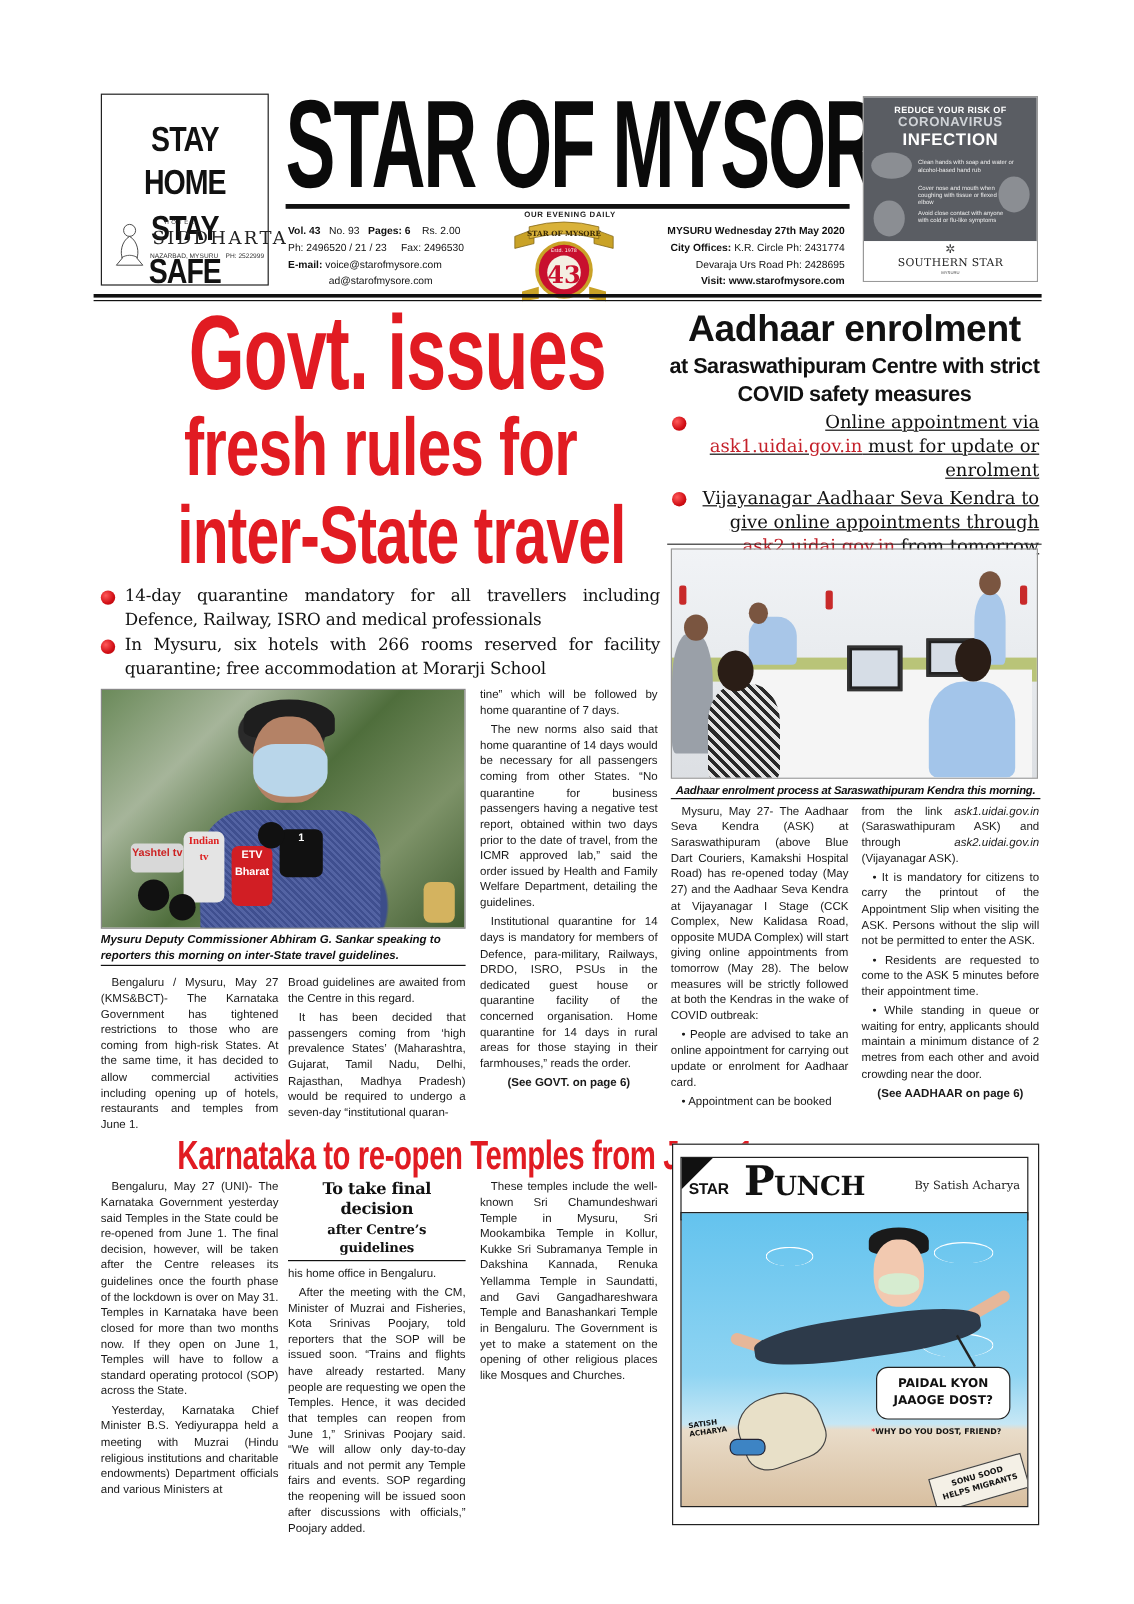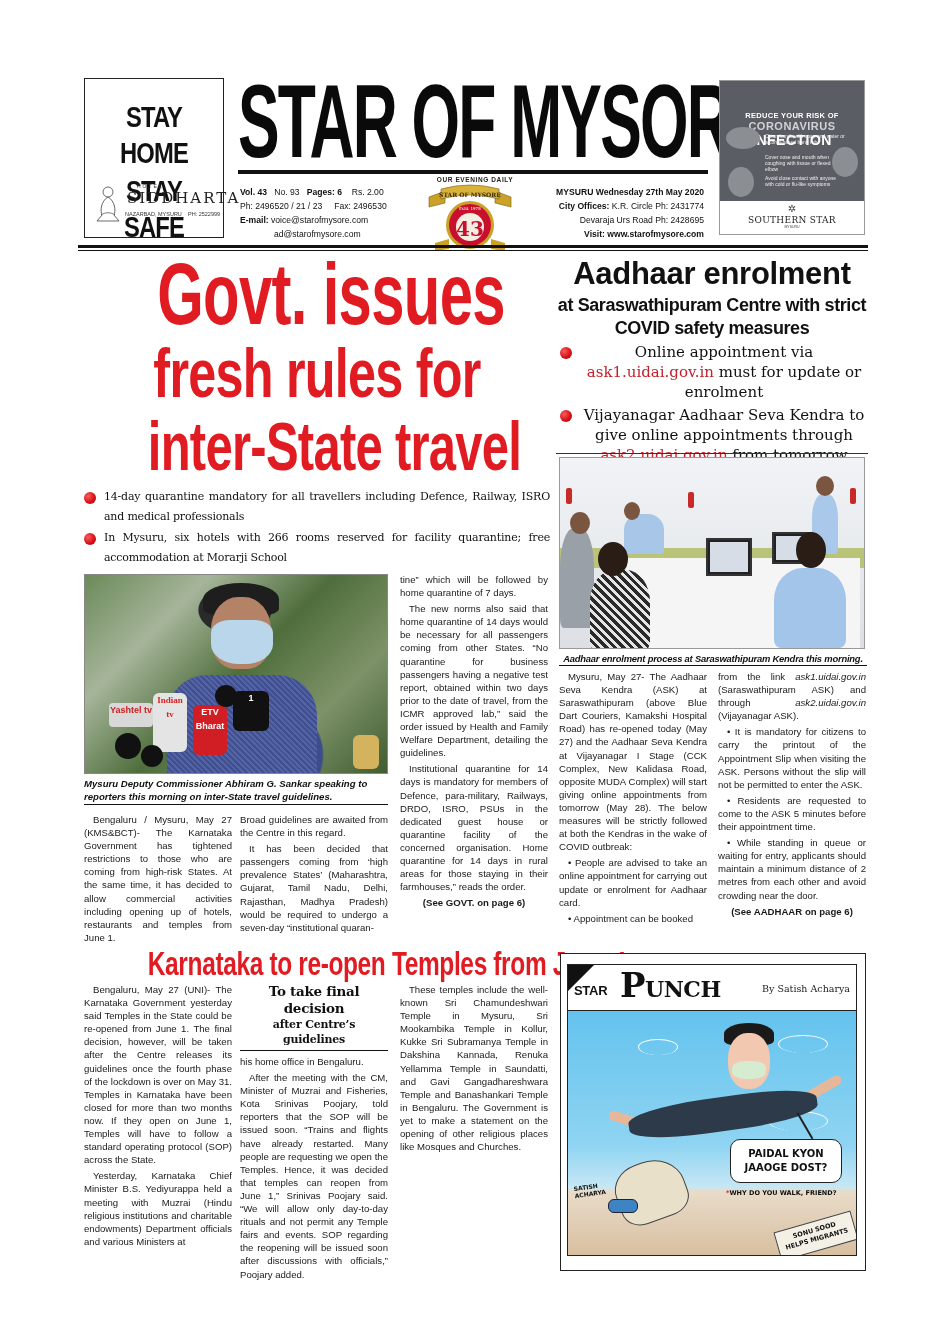--- a/index.html
+++ b/index.html
@@ -46,21 +46,21 @@
   .info-right { left: 540px; top: 185px; width: 164px; font-size: 8.6px; line-height: 14px; text-align: right; color: #111; }
   .info-right .row { white-space: nowrap; }
 
   .emblem { left: 425px; top: 183px; width: 90px; height: 70px; }
 
   .ear-right {
     left: 719px; top: 80px; width: 146px; height: 155px;
     border: 1px solid #999; background: #fff; overflow: hidden;
   }
   .ear-right .ad-top { position: absolute; left: 0; top: 0; width: 100%; height: 120px; background: #5a5d63; }
-  .ear-right .ad-h1 { position: absolute; left: 0; width: 100%; text-align: center; color: #fff; font-weight: 700; margin-top: 24px; }
+  .ear-right .ad-h1 { position: absolute; left: 0; width: 100%; text-align: center; color: #fff; font-weight: 700; }
   .ear-right .ad-h1.a { top: 6px; font-size: 7.5px; letter-spacing: 0.3px; }
   .ear-right .ad-h1.b { top: 15px; font-size: 11px; color: #cfd2d6; letter-spacing: 0.5px; }
   .ear-right .ad-h1.c { top: 27px; font-size: 14px; letter-spacing: 0.5px; }
   .ear-right .tip { position: absolute; font-size: 5px; line-height: 6px; color: #eee; }
   .ear-right .tip.t1 { left: 45px; top: 52px; width: 80px; }
   .ear-right .tip.t2 { left: 45px; top: 73px; width: 70px; }
   .ear-right .tip.t3 { left: 45px; top: 94px; width: 72px; }
   .ear-right .blob { position: absolute; border-radius: 50%; background: #8b8e93; }
   .ear-right .ad-bottom { position: absolute; left: 0; top: 120px; width: 100%; height: 35px; background: #fff; text-align: center; }
   .ear-right .ss-icon { font-size: 10px; line-height: 12px; color: #444; margin-top: 2px; }
@@ -77,21 +77,21 @@
     color: #e11b22; white-space: nowrap;
     transform-origin: center top;
   }
   .headline.h1 { top: 253px; font-size: 88px; line-height: 82px; transform: scaleX(0.68); letter-spacing: -1px; }
   .headline.h2 { top: 340px; font-size: 68px; line-height: 66px; transform: scaleX(0.74); letter-spacing: -1px; }
   .headline.h3 { top: 413px; font-size: 68px; line-height: 66px; transform: scaleX(0.72); letter-spacing: -1px; }
 
   .bullets-lead { left: 84px; top: 487px; width: 466px; }
   .bullet {
     position: relative; padding-left: 20px;
-    font-family: "DejaVu Serif", serif; font-size: 11px; line-height: 20px;
+    font-family: "DejaVu Serif", serif; font-size: 14px; line-height: 20px;
     color: #111; text-align: justify; margin-bottom: 1px;
   }
   .bullet::before {
     content: ""; position: absolute; left: 0; top: 5px; width: 12px; height: 12px;
     border-radius: 50%; background: radial-gradient(circle at 35% 35%, #ff5a5a, #d10e15 60%, #a8070c);
   }
   .bullets-lead .bullet { letter-spacing: -0.2px; }
 
   .photo-dc {
     left: 84px; top: 574px; width: 304px; height: 200px;
@@ -128,21 +128,21 @@
   .see-also { text-align: center; font-weight: 700; font-size: 9.6px; margin-top: 3px; }
 
   .lead-col1 { left: 84px; top: 813px; width: 148px; }
   .lead-col2 { left: 240px; top: 813px; width: 148px; }
   .lead-col3 { left: 400px; top: 573px; width: 148px; }
 
   
   .aad-h1 { left: 556px; top: 255px; width: 312px; text-align: center; font-size: 31px; line-height: 38px; font-weight: 700; color: #111; letter-spacing: -0.3px; white-space: nowrap; }
   .aad-h2 { left: 556px; top: 294px; width: 312px; text-align: center; font-size: 18px; line-height: 23px; font-weight: 700; color: #111; letter-spacing: -0.4px; }
   .aad-bullets { left: 560px; top: 342px; width: 306px; }
-  .aad-bullets .bullet { font-size: 15px; line-height: 20px; padding-left: 22px; text-align: center; margin-bottom: 3px; }
+  .aad-bullets .bullet { font-size: 15px; line-height: 20px; padding-left: 22px; text-align: right; margin-bottom: 3px; text-decoration: underline; }
   .link-red { color: #c4202a; }
 
   .aad-rule { left: 556px; top: 453px; width: 312px; height: 1px; background: #333; }
 
   .photo-aad {
     left: 559px; top: 457px; width: 306px; height: 192px;
     background: linear-gradient(180deg, #f1f3f6 0%, #e9ecef 45%, #dcdfe3 100%);
     border: 1px solid #999; overflow: hidden;
   }
   .pa-desk { position: absolute; left: 0; top: 90px; width: 306px; height: 20px; background: #b9c478; }
@@ -397,21 +397,21 @@
     <div class="sonu-arm2"></div>
     <div class="sonu-body"></div>
     <div class="sonu-hair"></div>
     <div class="sonu-head"></div>
     <div class="sonu-mask"></div>
     <div class="bubble-tail"></div>
     <div class="bubble">
       <div>PAIDAL KYON</div>
       <div>JAAOGE DOST?</div>
     </div>
-    <div class="translation"><span class="ast">*</span><span>WHY DO YOU WALK, FRIEND?</span></div>
+    <div class="translation"><span class="ast">*</span><span>WHY DO YOU DOST, FRIEND?</span></div>
     <div class="plane"></div>
     <div class="plane-bag"></div>
     <div class="signature">
         <div>SATISH</div>
         <div>ACHARYA</div>
       </div>
     <div class="paper-sign">
         <div>SONU SOOD</div>
         <div>HELPS MIGRANTS</div>
       </div>

